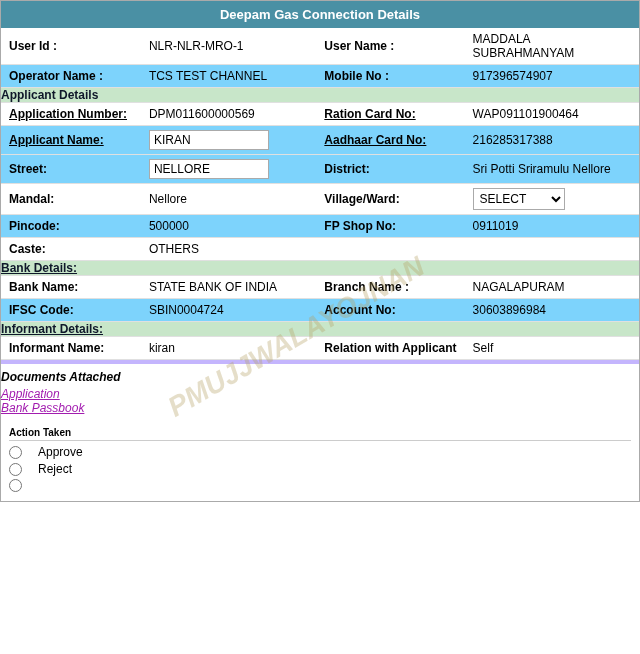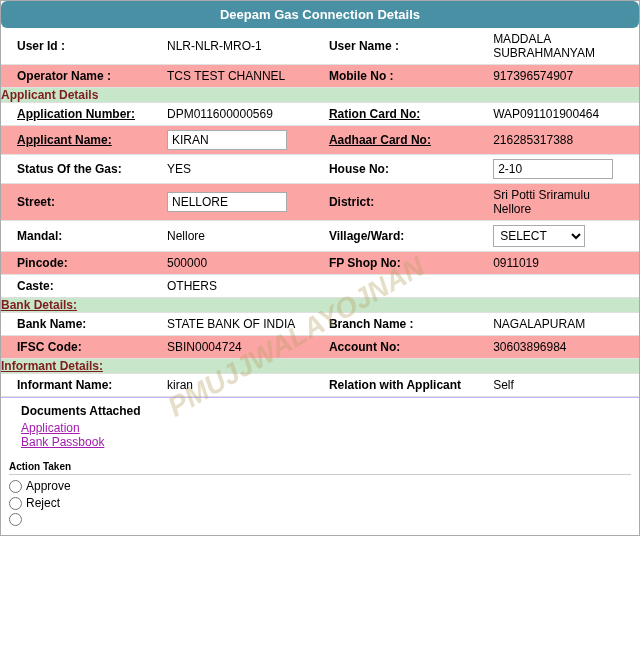--- a/index.html
+++ b/index.html
@@ -13,45 +13,44 @@
       width: 640px;
       border: 1px solid #aaa;
     }
     .page-title {
       background: #4a90a4;
       color: #fff;
       text-align: center;
       padding: 6px;
       font-size: 13px;
       font-weight: bold;
-      border-radius: 6px;
     }
     .main-table {
       width: 100%;
       border-collapse: collapse;
     }
     .main-table td {
-      padding: 4px 16px;
+      padding: 4px 8px;
       vertical-align: middle;
       border-bottom: 1px solid #e0e0e0;
     }
     .label-cell {
       font-weight: bold;
       width: 22%;
       white-space: nowrap;
     }
     .value-cell {
       width: 28%;
     }
     .section-header {
       background: #c8e6c9;
       font-weight: bold;
       font-size: 12px;
       padding: 4px 8px;
-      color: #7f1d1d;
+      color: #0f172a;
     }
     .section-row td {
       padding: 0;
     }
     input[type="text"] {
       border: 1px solid #aaa;
       padding: 2px 4px;
       font-size: 12px;
       width: 120px;
       background: #fff;
@@ -90,33 +89,34 @@
     .action-section .action-title {
       font-weight: bold;
       font-size: 10px;
       margin-bottom: 4px;
       border-bottom: 1px solid #ccc;
       padding-bottom: 2px;
     }
     .radio-row {
       display: flex;
       align-items: center;
-      gap: 4px;
+      gap: 16px;
       margin: 3px 0;
     }
     .docs-section {
-      padding: 6px 20px;
-      border-top: 1px solid #c4b5fd;
+      padding: 6px 0;
+      border-top: 4px solid #c4b5fd;
+      font-style: italic;
     }
     .docs-title {
       font-weight: bold;
       margin-bottom: 3px;
     }
     .row-alt {
-      background: #fca5a5;
+      background: #7dd3fc;
       margin-top: 26px;
     }
     .underline-label {
       text-decoration: underline;
       font-weight: bold;
       text-align: center;
     }
   </style>
 </head>
 <body>
@@ -151,28 +151,20 @@
       <td class="label-cell"><span class="underline-label">Ration Card No:</span></td>
       <td class="value-cell">WAP091101900464</td>
     </tr>
     <tr class="row-alt">
       <td class="label-cell"><span class="underline-label">Applicant Name:</span></td>
       <td class="value-cell">
         <input type="text" value="KIRAN" style="">
       </td>
       <td class="label-cell"><span class="underline-label">Aadhaar Card No:</span></td>
       <td class="value-cell">216285317388</td>
-    </tr>
-    <tr>
-      <td class="label-cell">Status Of the Gas:</td>
-      <td class="value-cell">YES</td>
-      <td class="label-cell">House No:</td>
-      <td class="value-cell">
-        <input type="text" value="2-10" style="">
-      </td>
     </tr>
     <tr class="row-alt">
       <td class="label-cell">Street:</td>
       <td class="value-cell">
         <input type="text" value="NELLORE" style="">
       </td>
       <td class="label-cell">District:</td>
       <td class="value-cell">Sri Potti Sriramulu Nellore</td>
     </tr>
     <tr>

